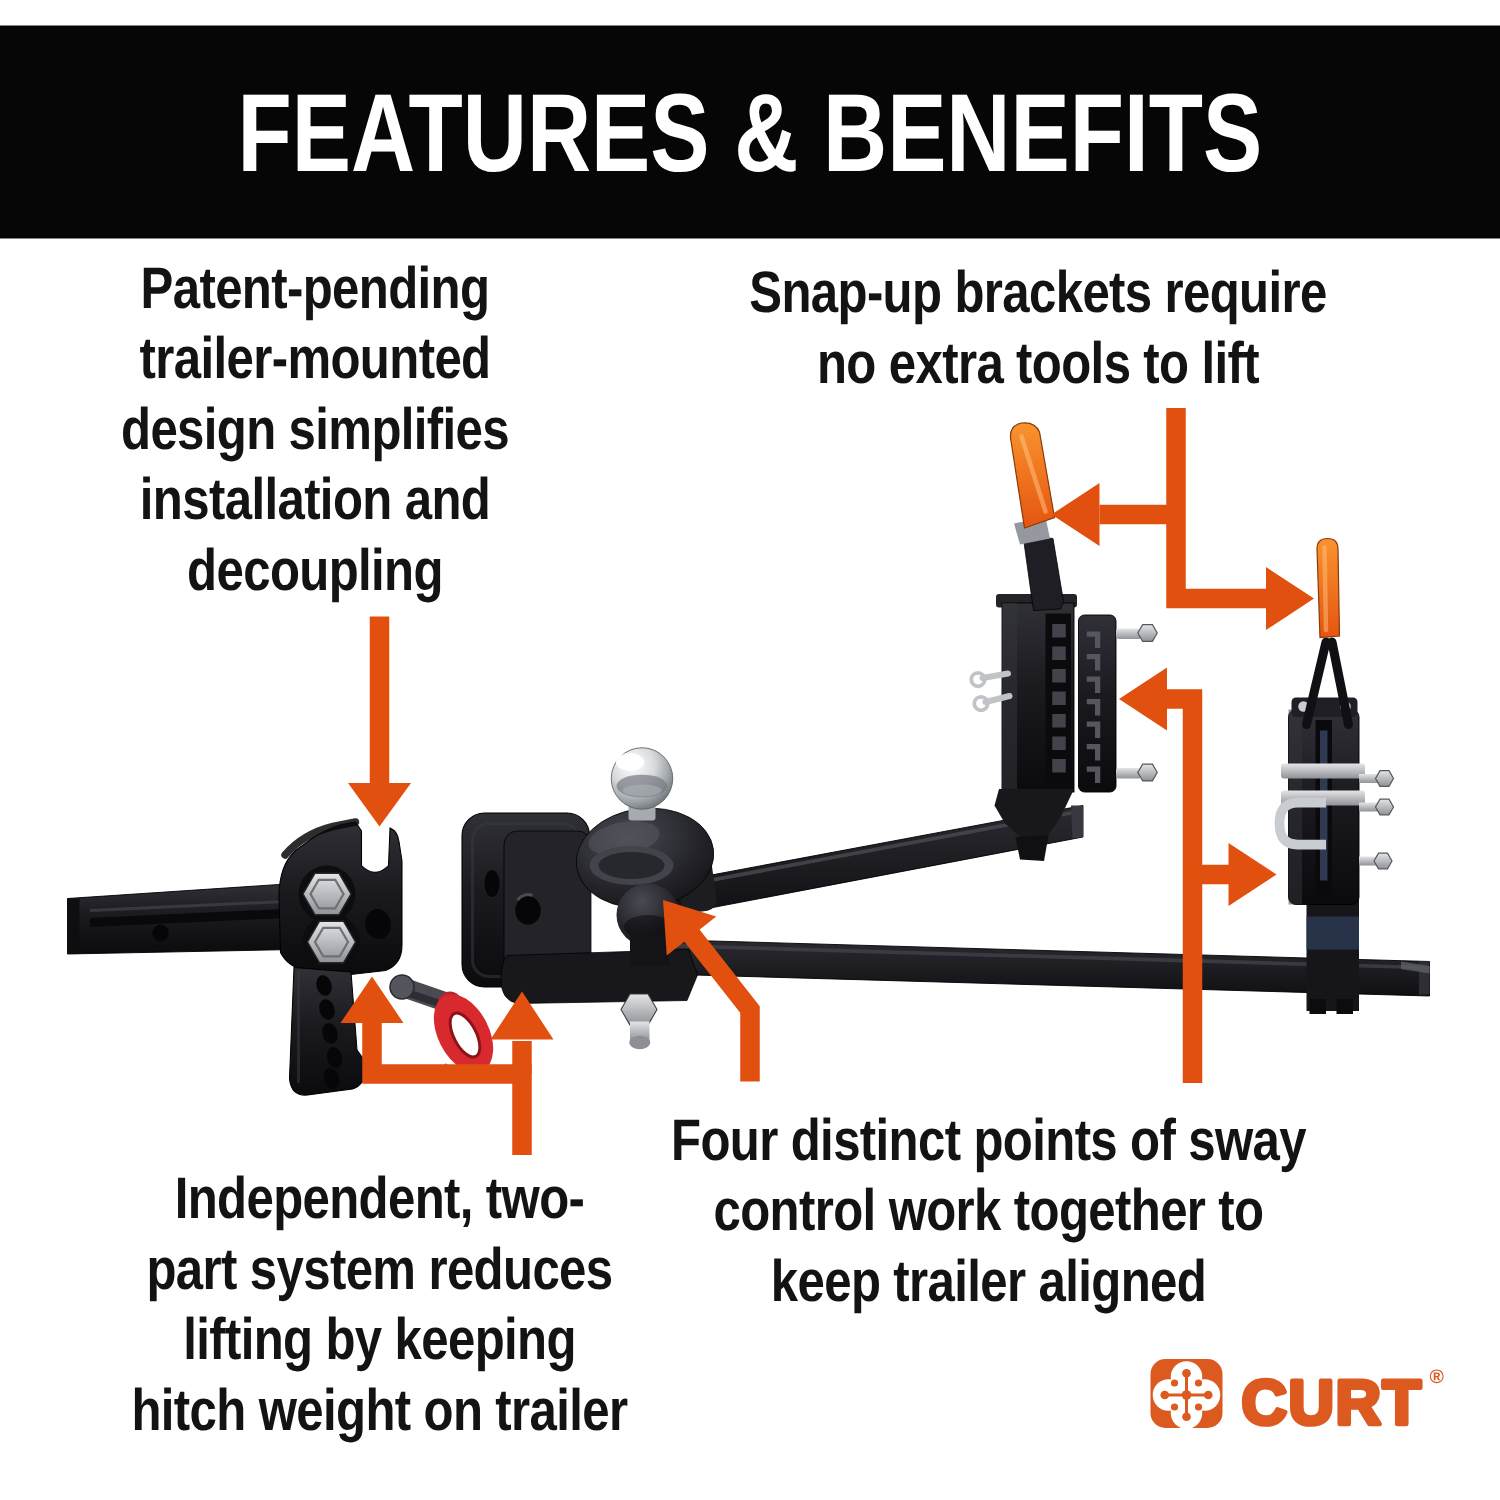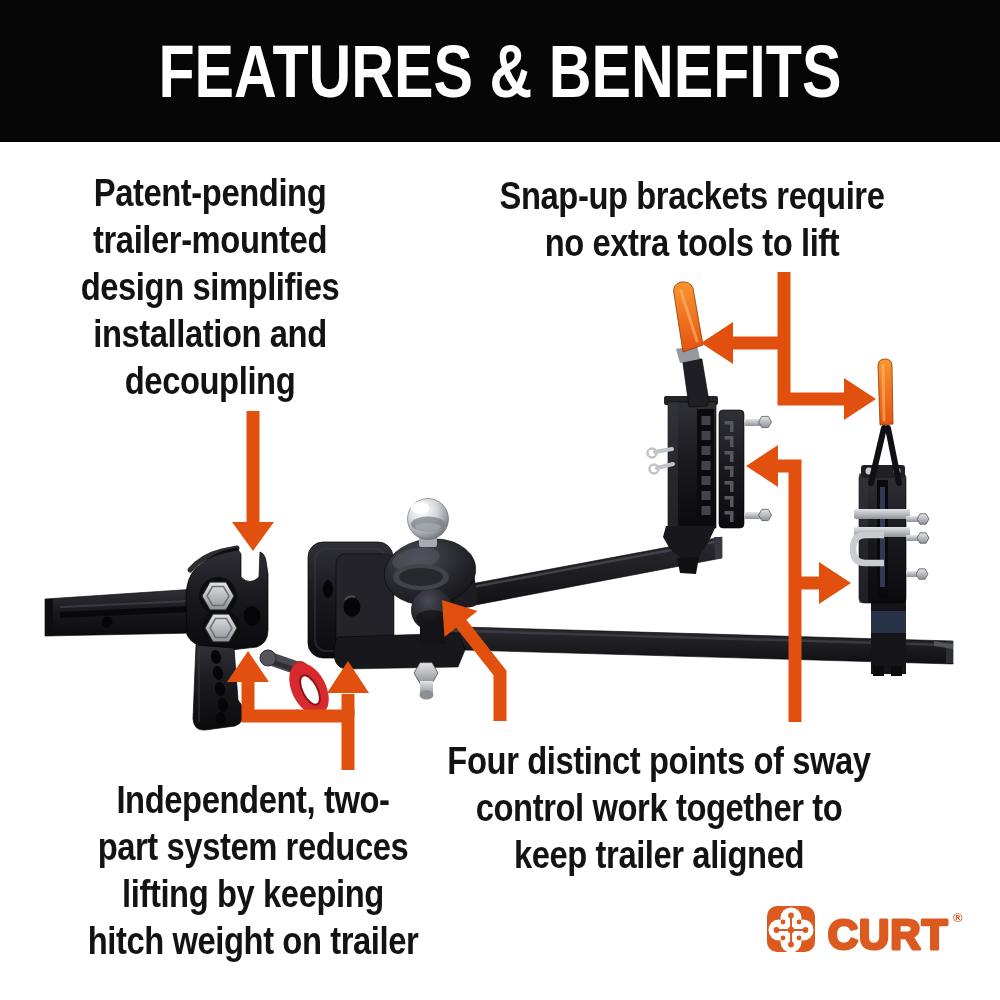--- a/index.html
+++ b/index.html
@@ -1,18 +1,18 @@
 <!DOCTYPE html>
 <html style="--background: #ffffff; --header_bg: #060606; --title: #ffffff; --text: #131313; --arrow: #E2500F; --logo: #DC5A1F; --handle_top: #F9942F; --handle_bottom: #E55410; --pin_red: #D8292F; --silver: #c9ccd0;"><head>
 <meta charset="utf-8">
 <style>
   html,body{margin:0;padding:0;width:1000px;height:1000px;background:var(--background,#fff);overflow:hidden;}
   body{font-family:"Liberation Sans",sans-serif;position:relative;}
   .stage{position:absolute;inset:0;width:1000px;height:1000px;}
-  .header{position:absolute;top:0;left:0;width:1000px;height:142px;background:var(--header_bg,#060606);display:flex;align-items:center;justify-content:center;z-index:3;}
+  .header{position:absolute;top:17px;left:0;width:1000px;height:142px;background:var(--header_bg,#060606);display:flex;align-items:center;justify-content:center;z-index:3;}
   .title{color:var(--title,#fff);font-weight:bold;font-size:74px;letter-spacing:0px;transform:scaleX(0.80);white-space:nowrap;}
   .callout{position:absolute;z-index:2;text-align:center;color:var(--text,#131313);font-weight:bold;font-size:39px;line-height:47px;letter-spacing:-0.5px;transform:scaleX(0.84);transform-origin:center top;}
   #callout-patent{left:0px;top:169px;width:420px;}
   #callout-snapup{left:432px;top:172px;width:520px;}
   #callout-independent{left:13px;top:776px;width:480px;}
   #callout-sway{left:399px;top:737px;width:520px;}
   svg{position:absolute;inset:0;z-index:1;}
   .arrow-shaft{fill:none;stroke:var(--arrow,#E2500F);stroke-width:13px;stroke-linejoin:miter;}
   .arrow-head{fill:var(--arrow,#E2500F);stroke:none;}
   .logo-fill{fill:var(--logo,#DC5A1F);}

